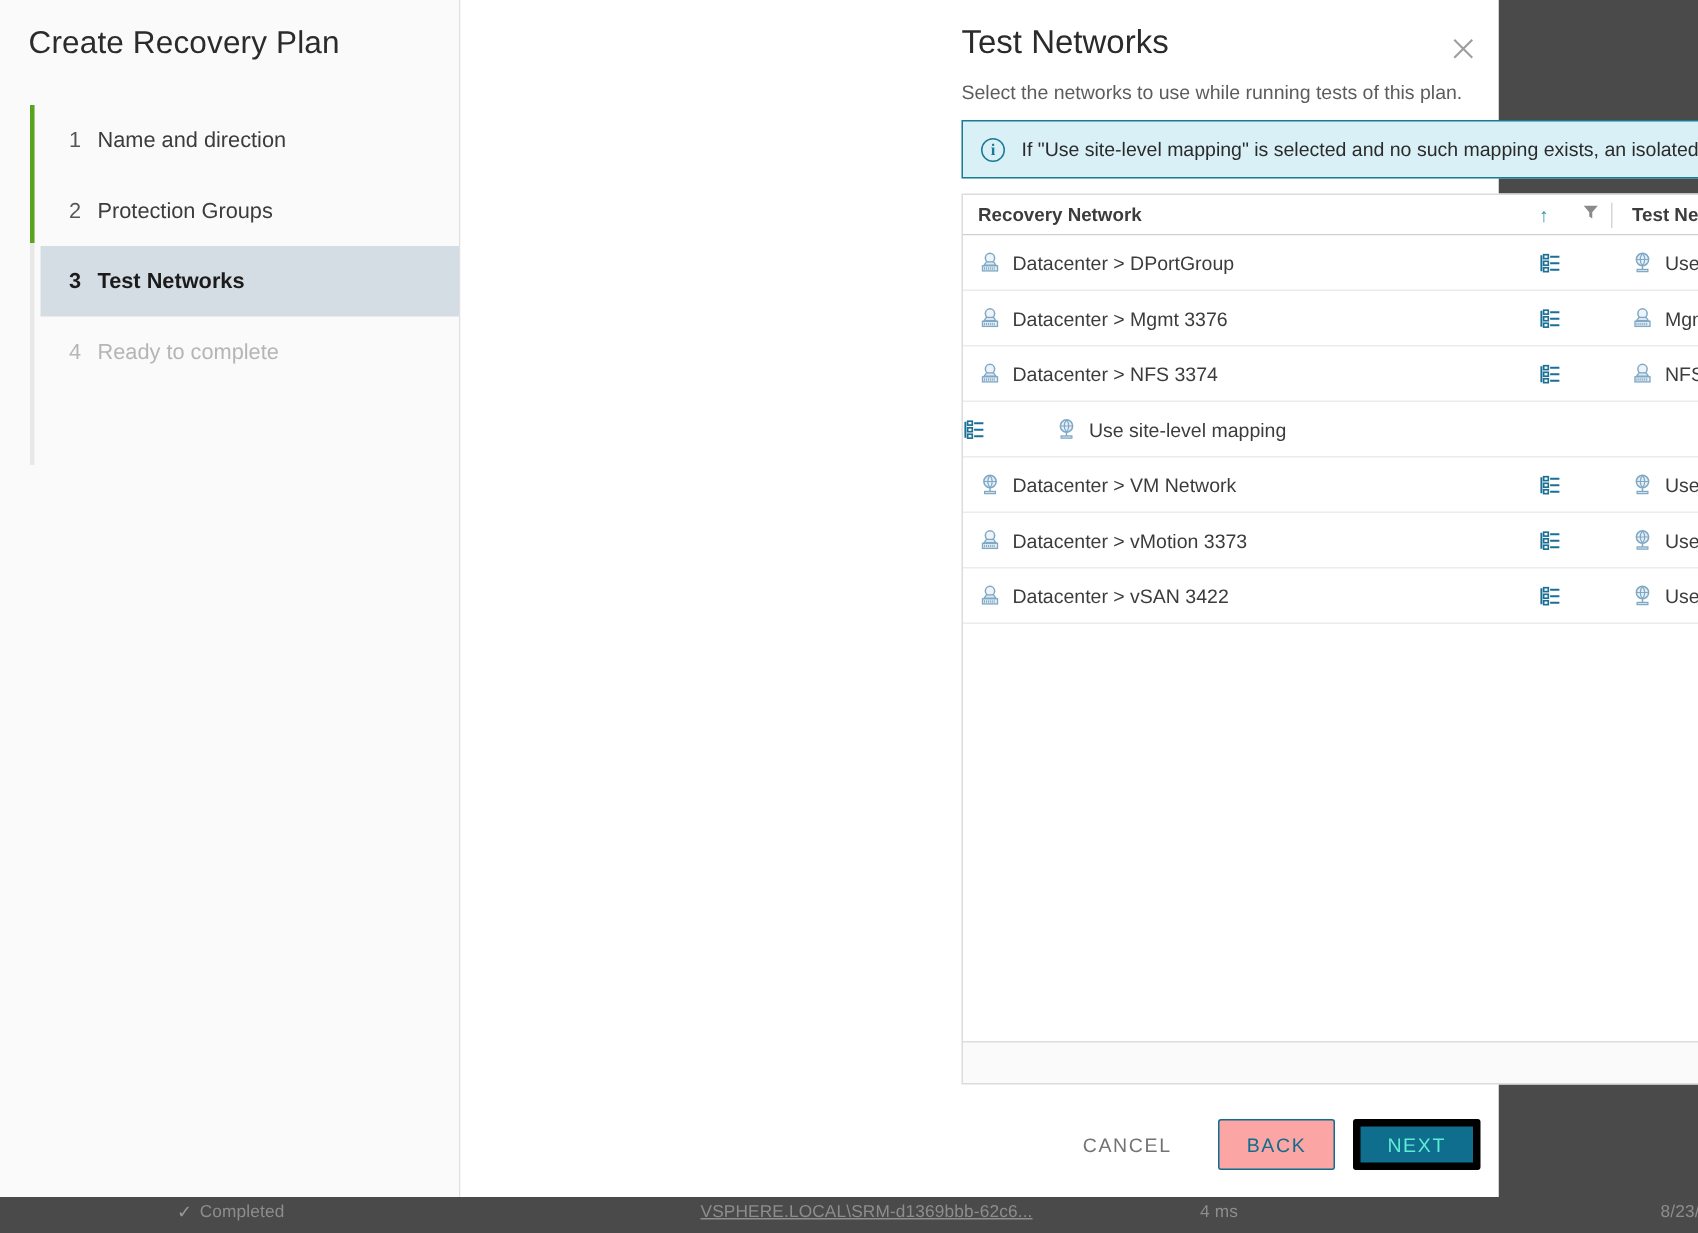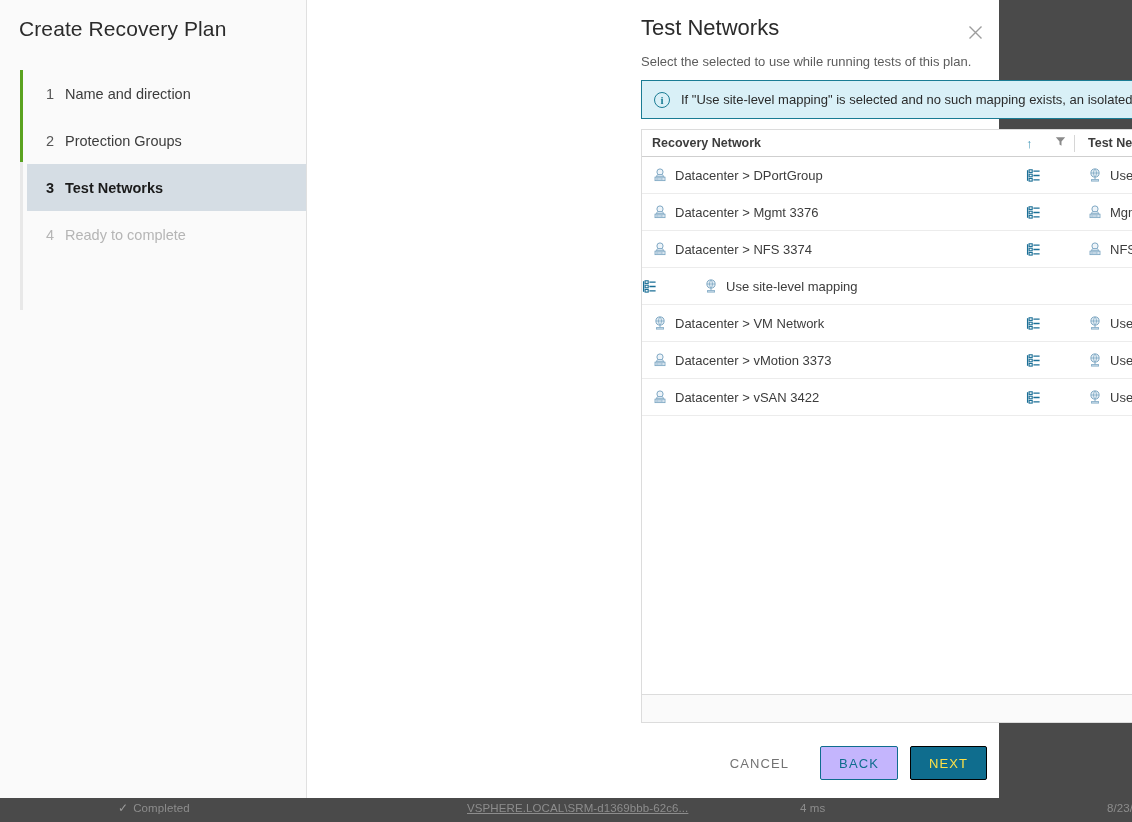--- a/index.html
+++ b/index.html
@@ -182,22 +182,22 @@
     display: flex; align-items: center; gap: 12px;
   }
   .btn {
     height: 34px; min-width: 72px;
     display: flex; align-items: center; justify-content: center;
     font-size: 13px; letter-spacing: 1.1px;
     cursor: pointer; border-radius: 2px;
     padding: 0 18px;
   }
   .btn-flat { color: #737373; background: transparent; border: 1px solid transparent; }
-  .btn-outline { color: #0f6d8e; background: #c4b5fd; border: 1px solid #0f6d8e; }
-  .btn-primary { color: #fde047; background: #0f6d8e; border: 1px solid #000000; }
+  .btn-outline { color: #0f6d8e; background: #fca5a5; border: 1px solid #0f6d8e; }
+  .btn-primary { color: #5eead4; background: #0f6d8e; border: 5px solid #000000; }
 </style>
 </head>
 <body>
 
 <div id="bg-layer">
   <div id="bg-task-row">
     <div class="cell bg-status">
       <span class="bg-check">✓</span>
       <span>Completed</span>
     </div>
@@ -238,21 +238,21 @@
   <div id="content">
 
     <div id="page-title">Test Networks</div>
 
     <div id="close-btn">
       <svg width="15" height="15" viewBox="0 0 15 15" aria-hidden="true">
         <path d="M1.5 1.5 L13.5 13.5 M13.5 1.5 L1.5 13.5" stroke="#9d9d9d" stroke-width="1.4" fill="none"></path>
       </svg>
     </div>
 
-    <div id="page-subtitle">Select the selected to use while running tests of this plan.</div>
+    <div id="page-subtitle">Select the networks to use while running tests of this plan.</div>
 
     <div id="info-alert">
       <span class="info-icon">i</span>
       <span id="info-text">If "Use site-level mapping" is selected and no such mapping exists, an isolated test network will be created.</span>
     </div>
 
     <div id="grid">
 
       <div id="grid-head">
         <div class="col-recovery">

